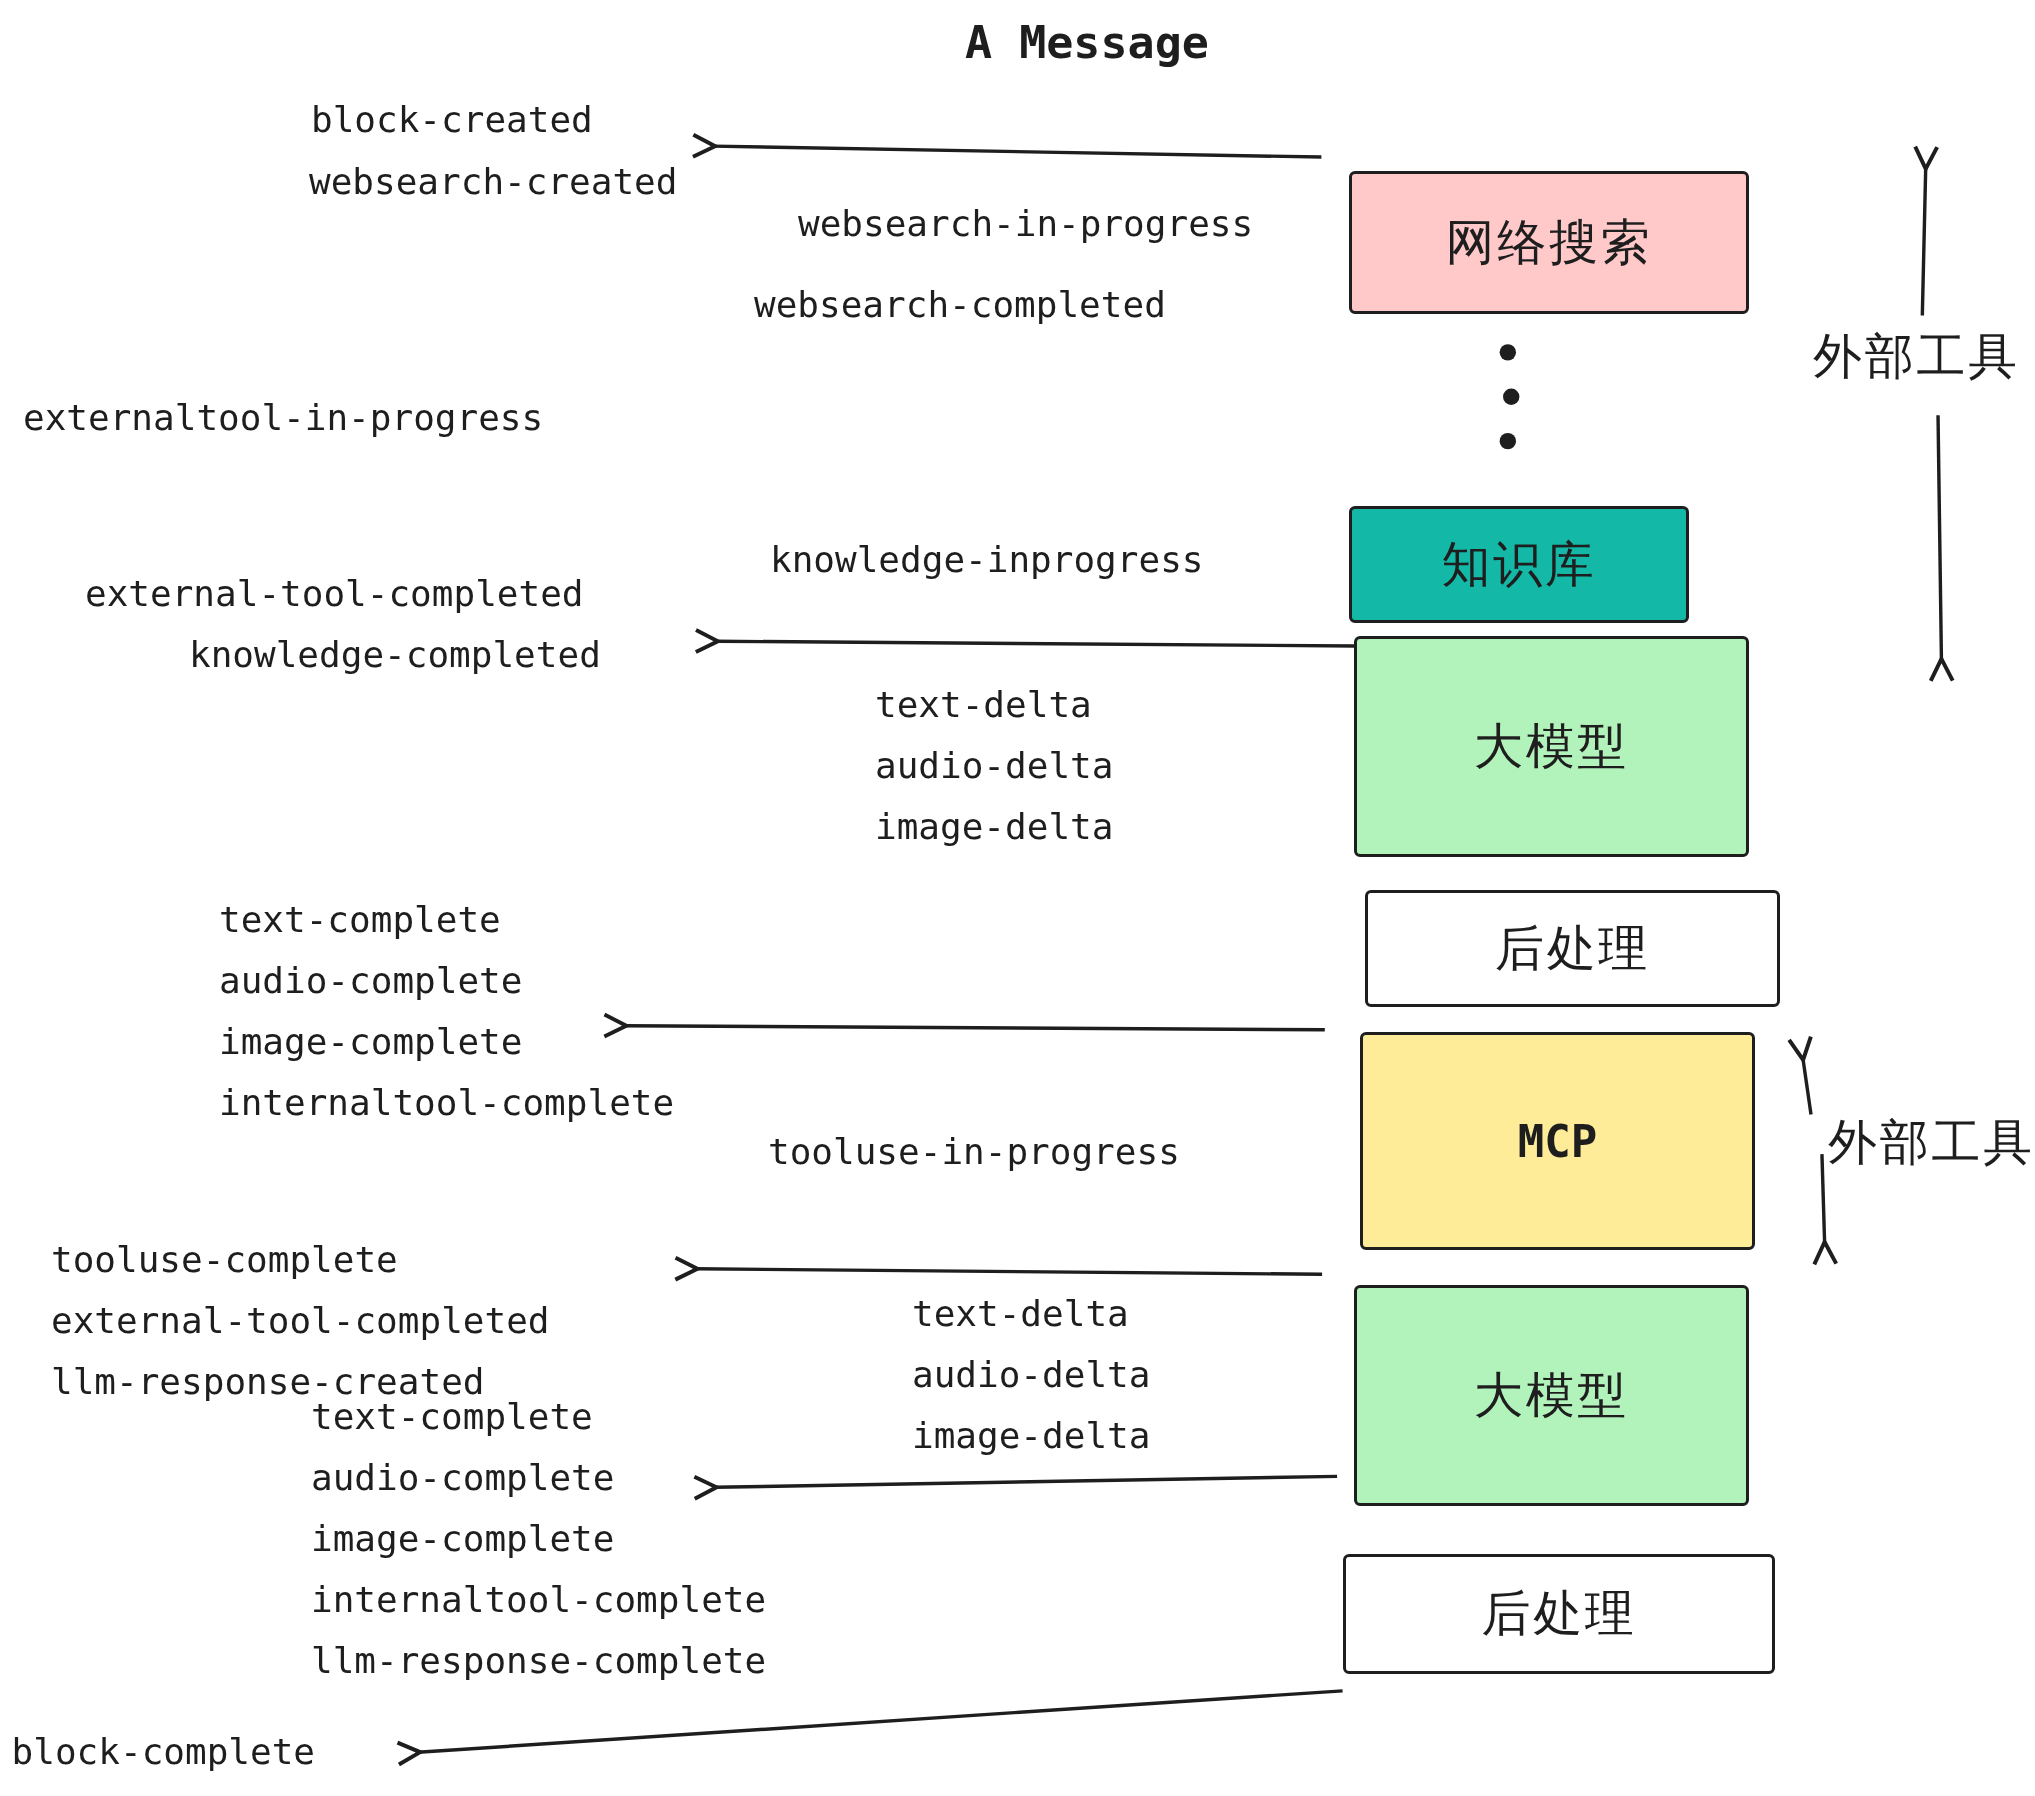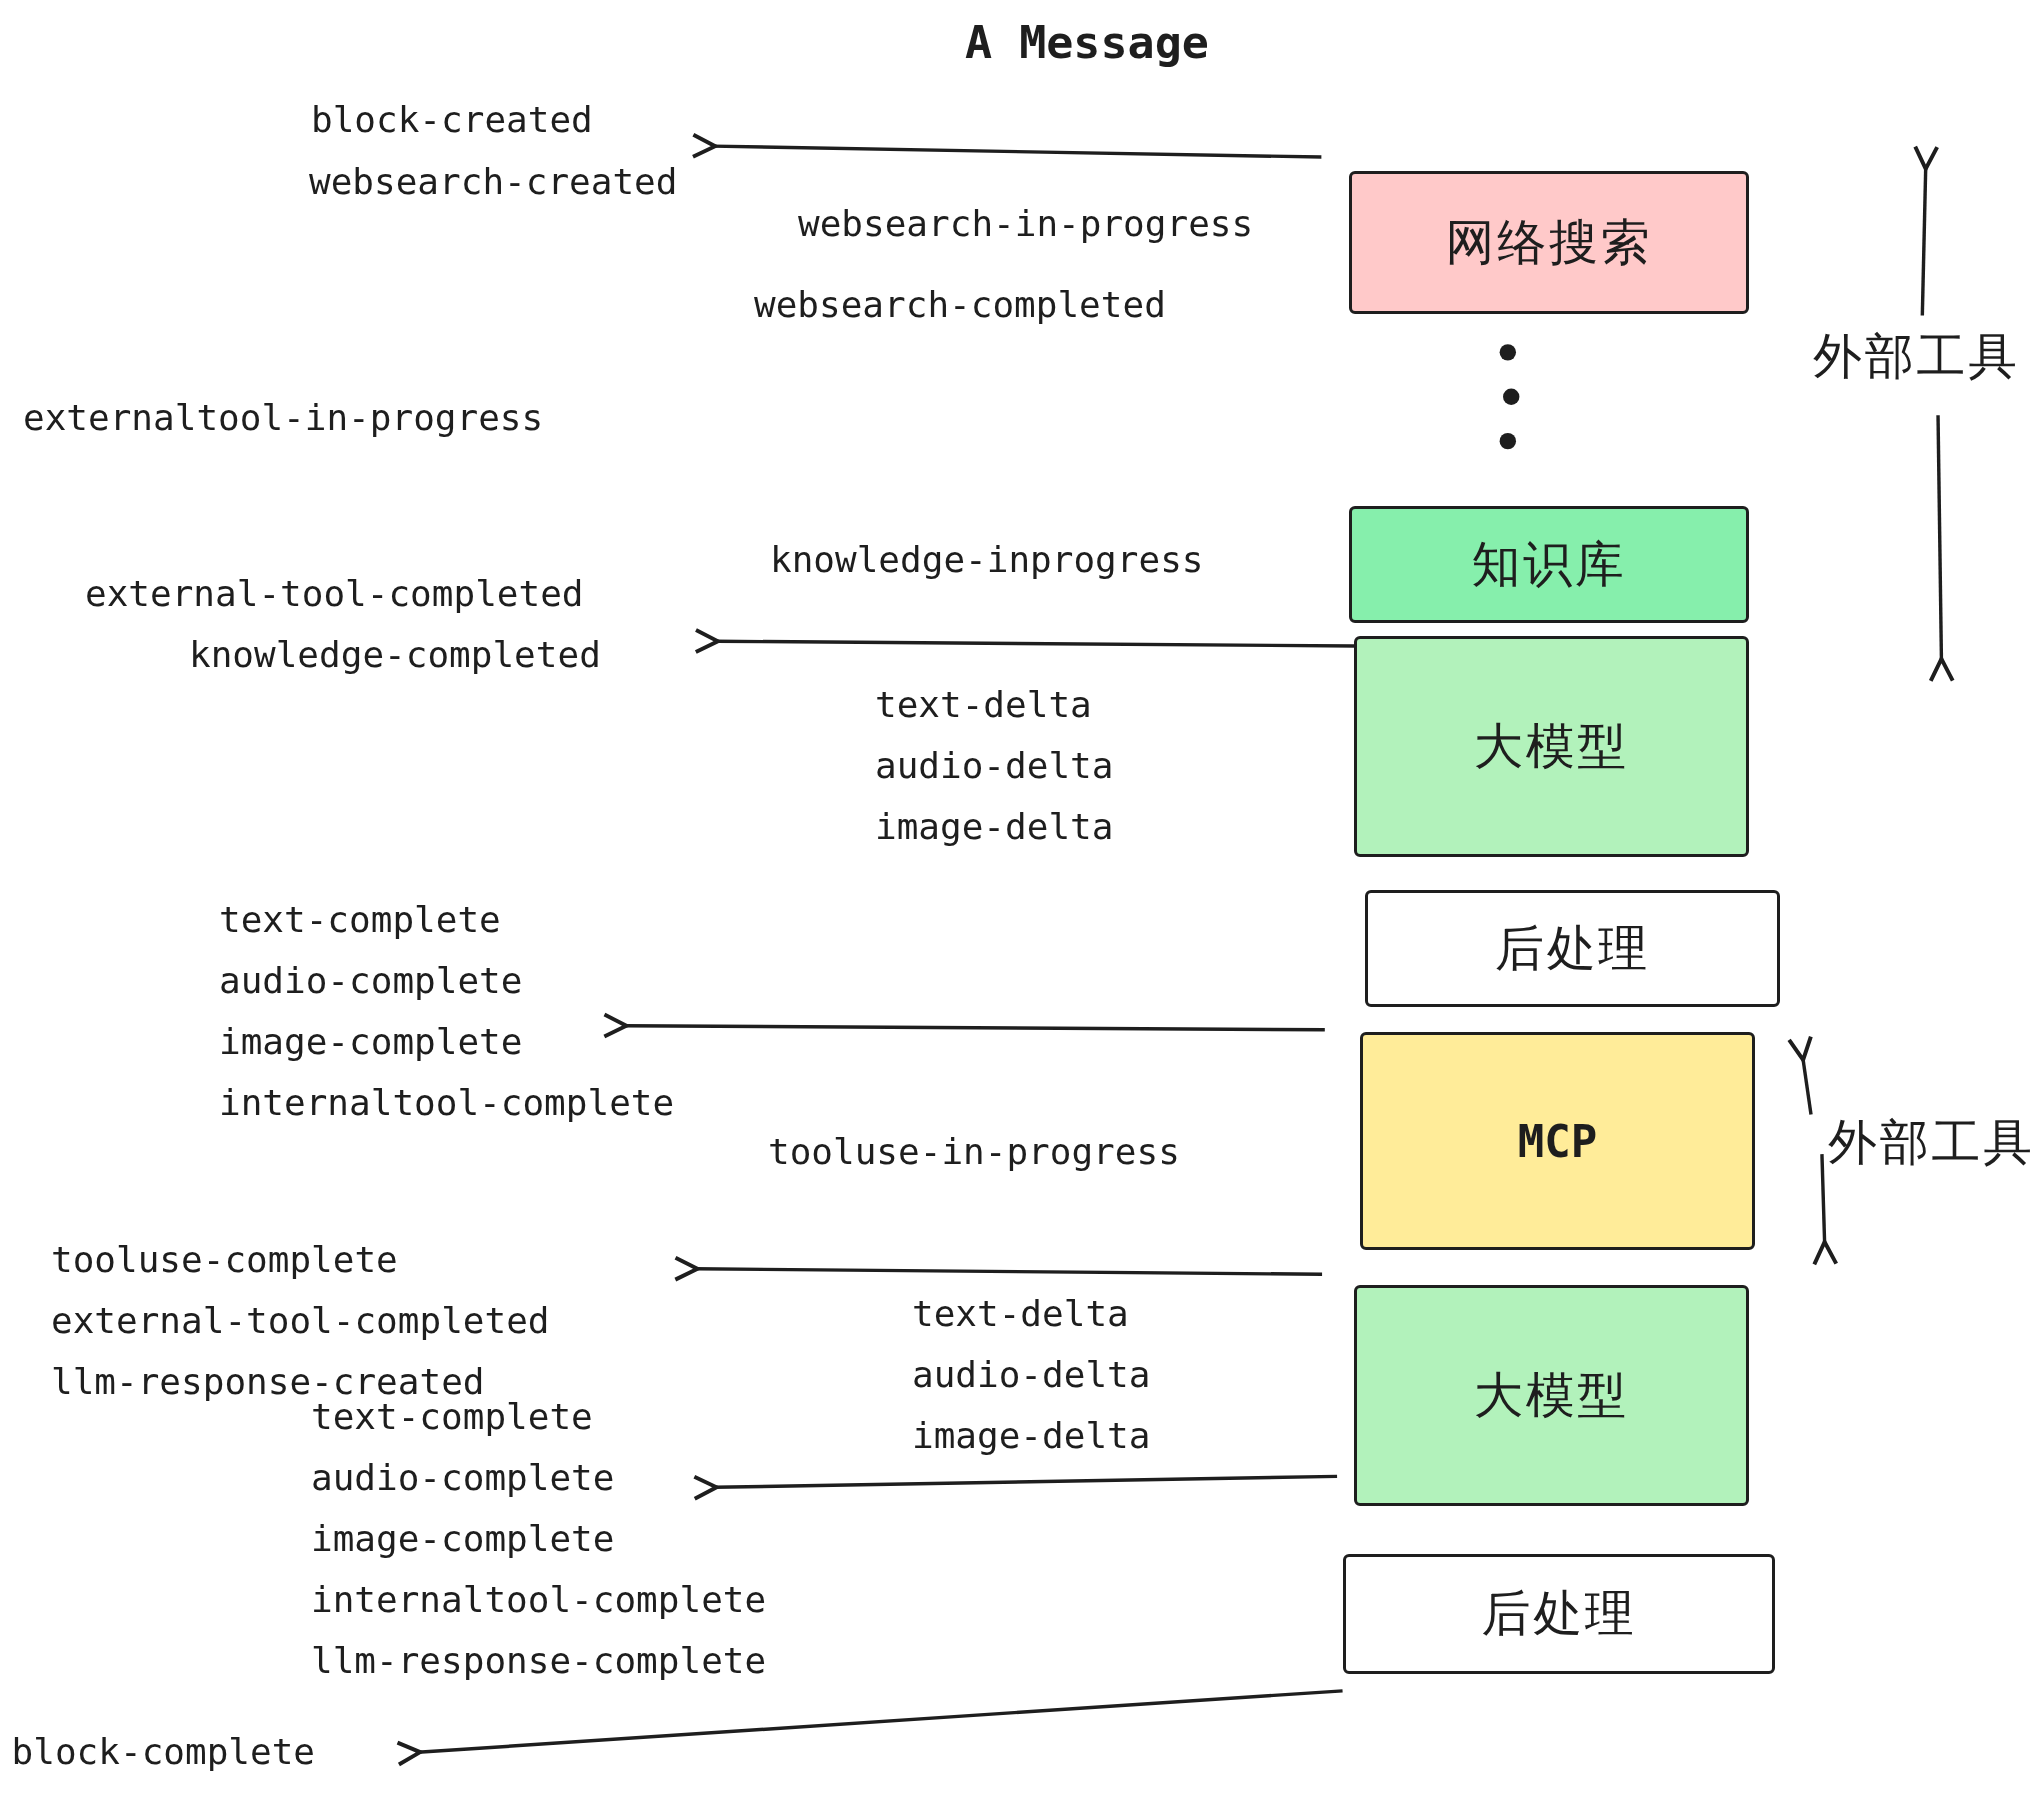--- a/index.html
+++ b/index.html
@@ -111,21 +111,21 @@
     <div class="evt" style="left:912px; top:1283px;"><span>text-delta</span><br><span>audio-delta</span><br><span>image-delta</span></div>
 
     <div class="evt" style="left:311px; top:1386px;"><span>text-complete</span><br><span>audio-complete</span><br><span>image-complete</span><br><span>internaltool-complete</span><br><span>llm-response-complete</span></div>
 
     <div class="evt" style="left:11.6px; top:1721px;">block-complete</div>
 
     <div class="node" style="left:1349px; top:171px; width:400px; height:143px; background:#ffc9c9;">
       <span class="cn">网络搜索</span>
     </div>
 
-    <div class="node" style="left:1349px; top:506px; width:400px; height:117px; background:#86efac;">
+    <div class="node" style="left:1349px; top:506px; width:340px; height:117px; background:#14b8a6;">
       <span class="cn">知识库</span>
     </div>
 
     <div class="node" style="left:1354px; top:636px; width:395px; height:221px; background:#b2f2bb;">
       <span class="cn">大模型</span>
     </div>
 
     <div class="node" style="left:1365px; top:890px; width:415px; height:117px; background:#ffffff;">
       <span class="cn">后处理</span>
     </div>

